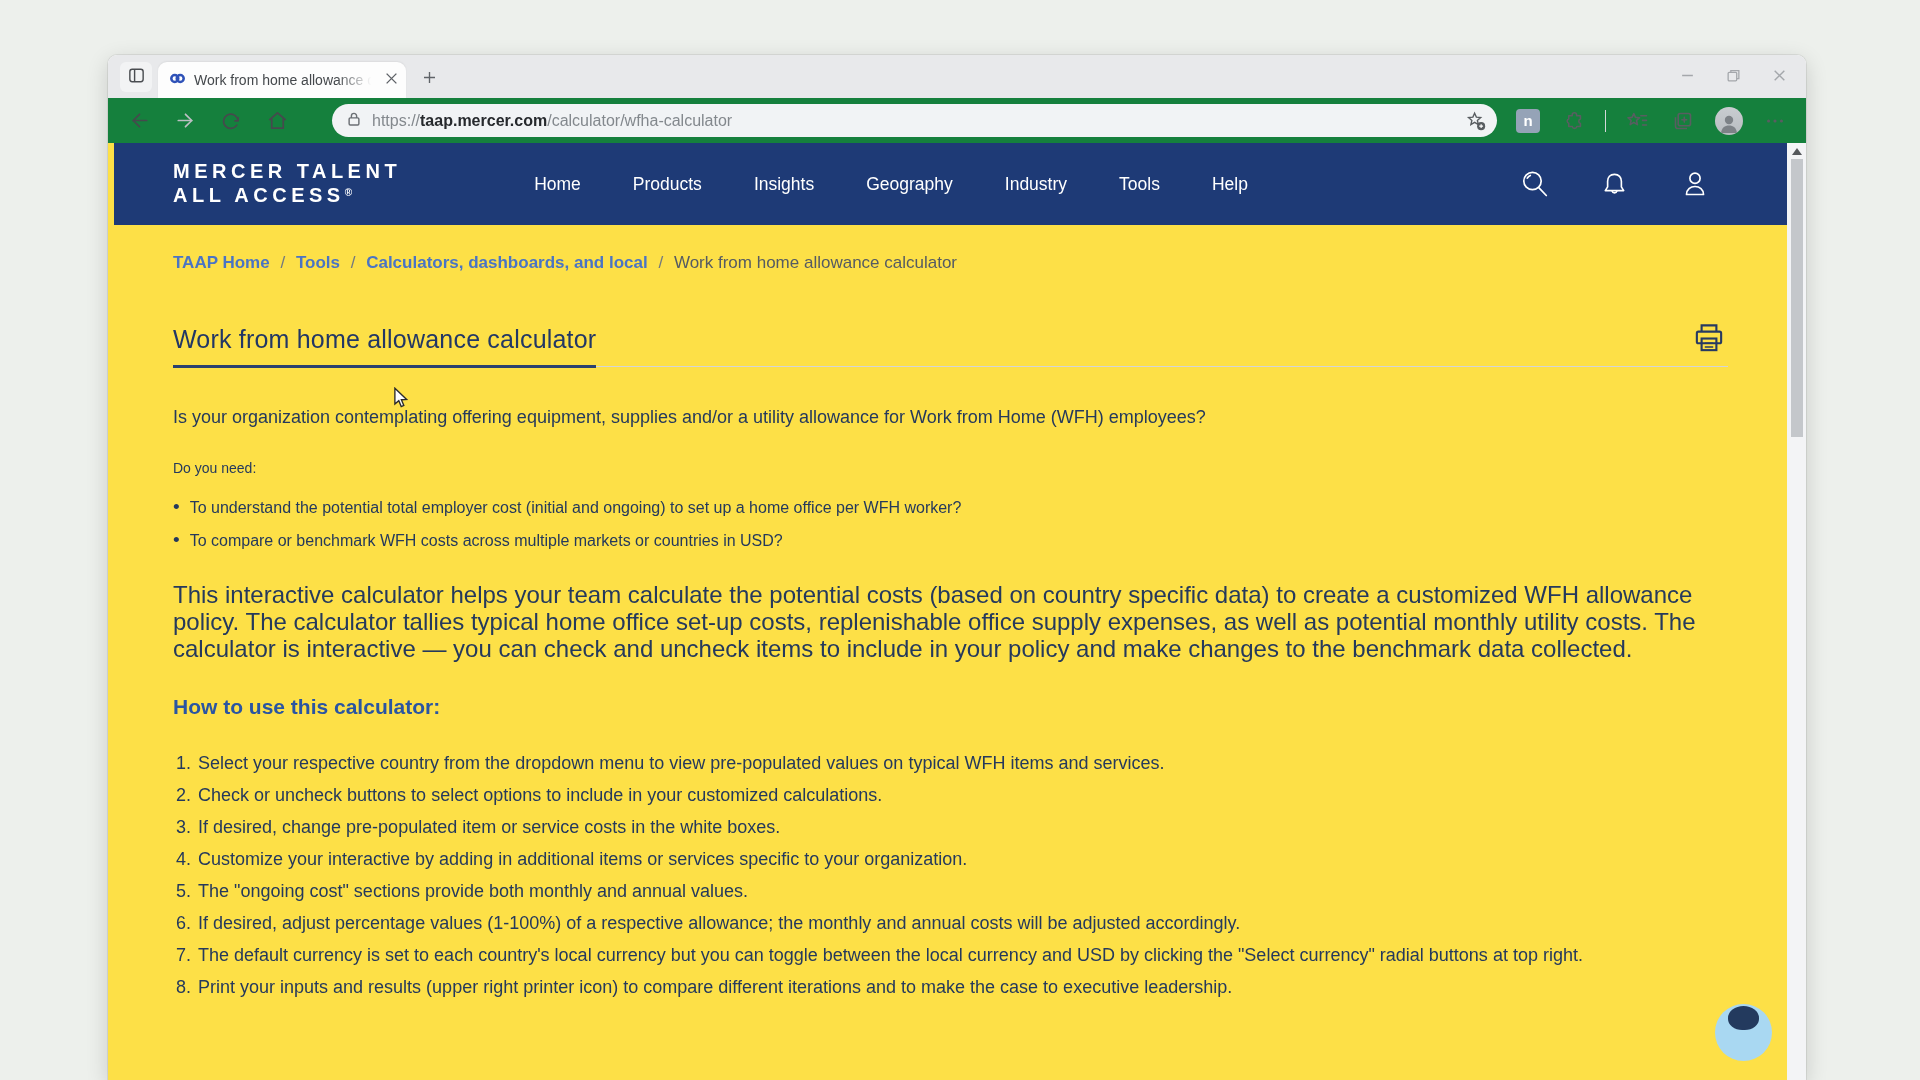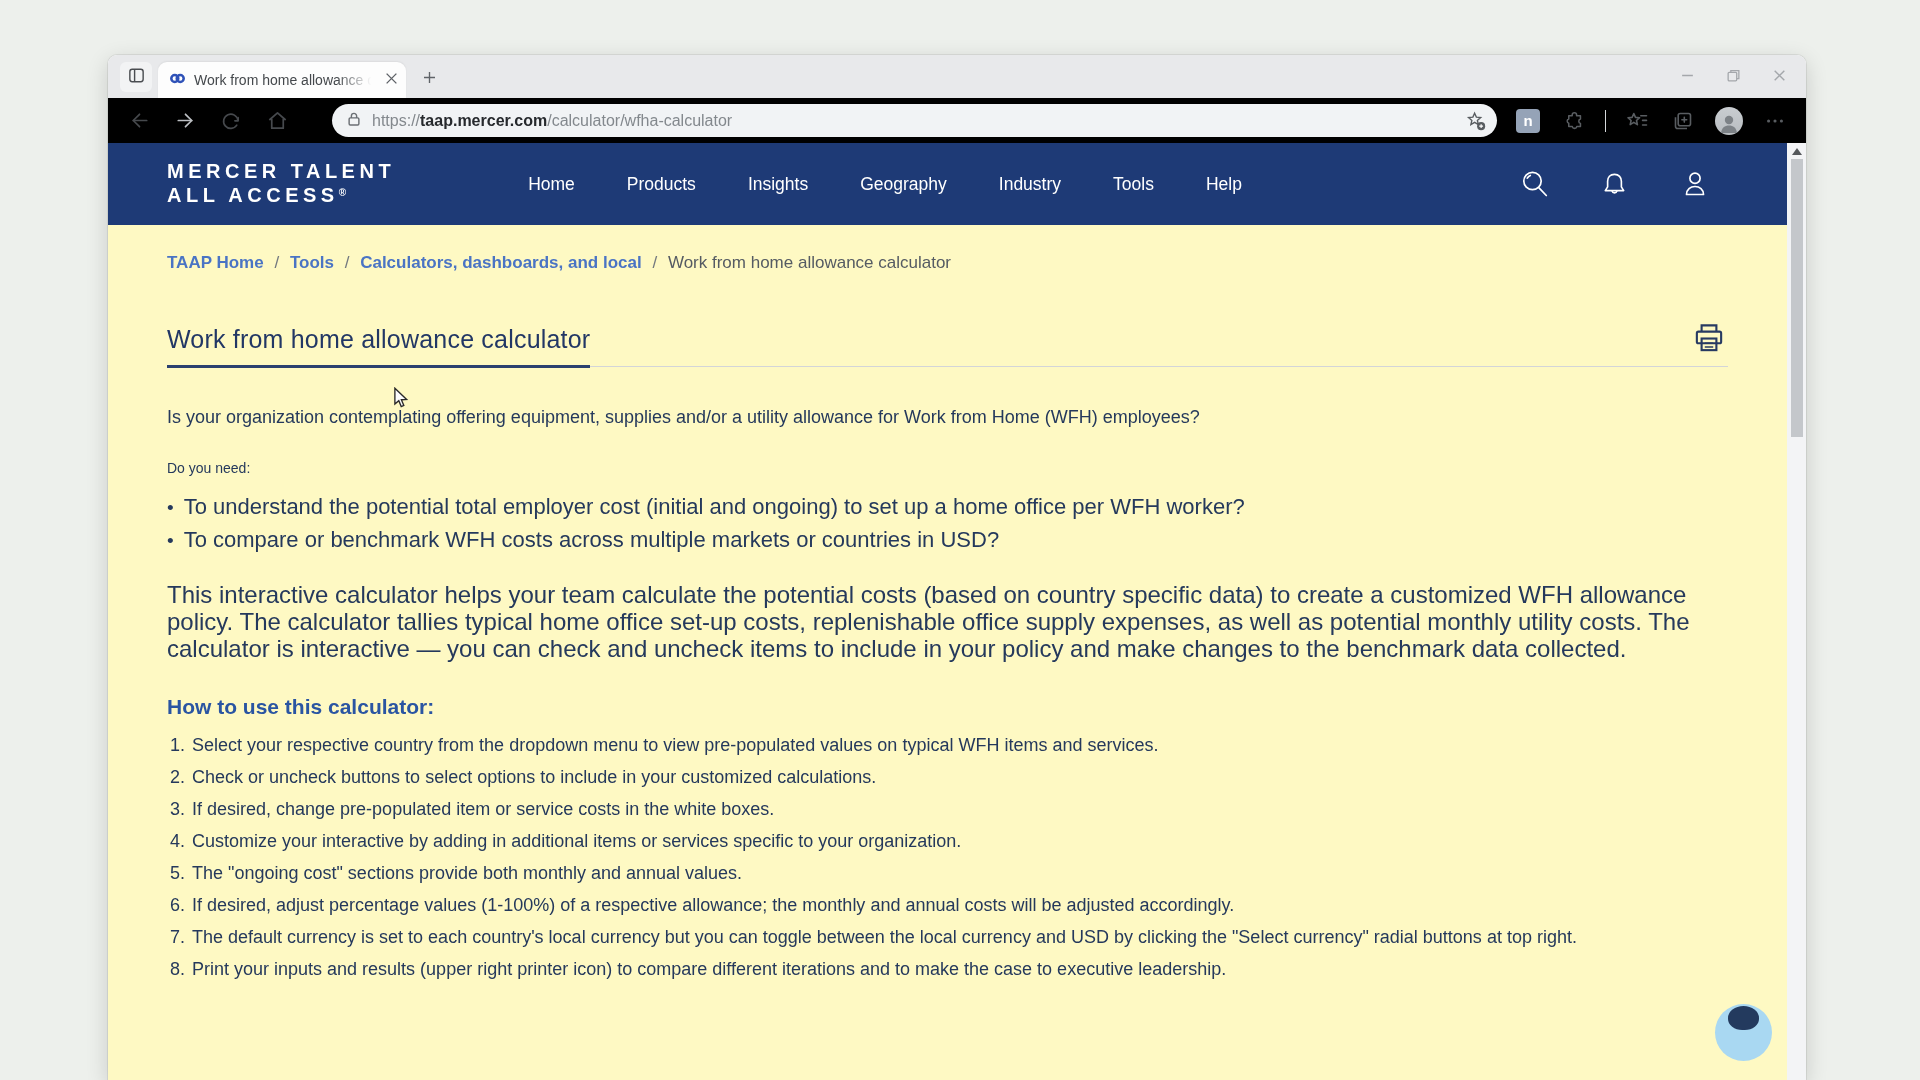--- a/index.html
+++ b/index.html
@@ -40,21 +40,21 @@
   }
   .newtab {
     width:30px; height:30px; margin:0 0 6px 8px; display:flex;
     align-items:center; justify-content:center; border-radius:6px;
   }
   .win-controls { position:absolute; right:4px; top:0; height:40px; display:flex; }
   .wc { width:46px; height:40px; display:flex; align-items:center; justify-content:center; }
 
   
   .toolbar {
-    flex:0 0 45px; background:#000000; display:flex; align-items:center;
+    flex:0 0 45px; background:#15803d; display:flex; align-items:center;
     padding:0 12px; gap:8px;
   }
   .tb-btn { width:38px; height:36px; display:flex; align-items:center; justify-content:center; border-radius:6px; }
   .address {
     flex:1; height:33px; margin:0 4px 0 28px; background:#f1f3f5; border-radius:17px;
     display:flex; align-items:center; padding:0 6px 0 13px; gap:9px;
   }
   .url { font-size:16px; color:#83888d; white-space:nowrap; }
   .url .domain { color:#26292d; font-weight:600; }
   .addr-spacer { flex:1; }
@@ -64,21 +64,21 @@
     font-size:15px; font-weight:700; display:flex; align-items:center; justify-content:center;
   }
   .tb-divider { width:1px; height:22px; background:#d4d7da; margin:0 4px; }
   .avatar-chip {
     width:28px; height:28px; border-radius:50%;
     background:linear-gradient(180deg,#c9cdd1 0%,#b8bcc0 100%);
     display:flex; align-items:flex-end; justify-content:center; overflow:hidden;
   }
 
   
-  .viewport { flex:1; min-height:0; display:flex; background:#fef9c3; }
+  .viewport { flex:1; min-height:0; display:flex; background:#fde047;padding-left:6px; }
   .page { flex:1; overflow:hidden; }
   .scrollbar {
     flex:0 0 19px; background:#f3f4f6; display:flex; flex-direction:column; align-items:center;
   }
   .sb-up {
     margin-top:5px; width:0; height:0;
     border-left:5px solid transparent; border-right:5px solid transparent;
     border-bottom:7px solid #55585c;
   }
   .sb-thumb { width:12px; height:278px; margin-top:4px; background:#c4c7cb; }
@@ -111,25 +111,25 @@
   }
   h1.page-title {
     font-size:25px; font-weight:500; color:#223765; letter-spacing:.2px;
     padding-bottom:11px; border-bottom:3px solid #2b416f; margin-bottom:-2px;
   }
   .print-btn { margin-top:-6px; }
 
   .intro { margin-top:40px; font-size:18px; }
   .need { margin-top:32px; font-size:14px; }
   ul.bullets { margin-top:20px; list-style:none; }
-  ul.bullets li { font-size:22px; margin-bottom:11px; line-height:21px; }
+  ul.bullets li { font-size:16px; margin-bottom:11px; line-height:21px; }
   ul.bullets li::before { content:"•"; margin-right:10px; font-size:19px; }
   .description { margin-top:30px; font-size:24px; line-height:27px; max-width:1575px; }
   h2.how-heading { margin-top:33px; font-size:21px; font-weight:700; color:#2a55a2; }
-  ol.steps { margin-top:16px; padding-left:23px; }
+  ol.steps { margin-top:34px; padding-left:23px; }
   ol.steps li { font-size:18px; margin-bottom:12px; line-height:20px; padding-left:2px; }
 
   
   .cursor { position:absolute; left:284px; top:332px; pointer-events:none; }
   .chat-bubble {
     position:absolute; left:1607px; top:949px; width:57px; height:57px; border-radius:50%;
     background:#a9d8f2; overflow:hidden;
   }
   .chat-hair {
     position:absolute; left:13px; top:2px; width:31px; height:24px;

